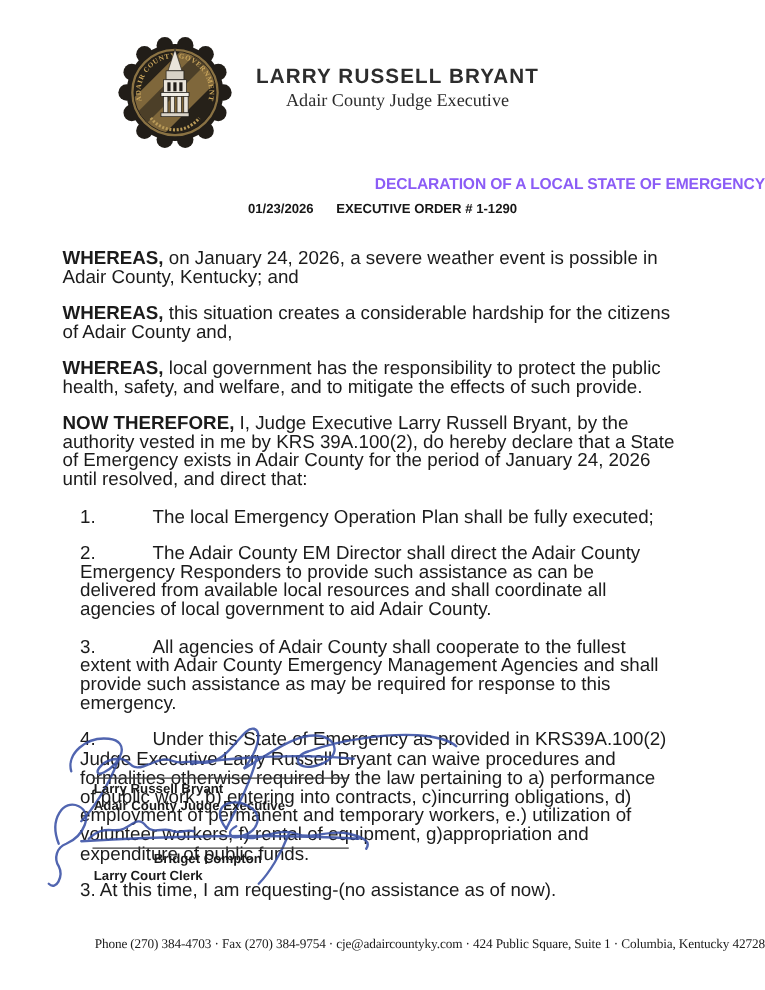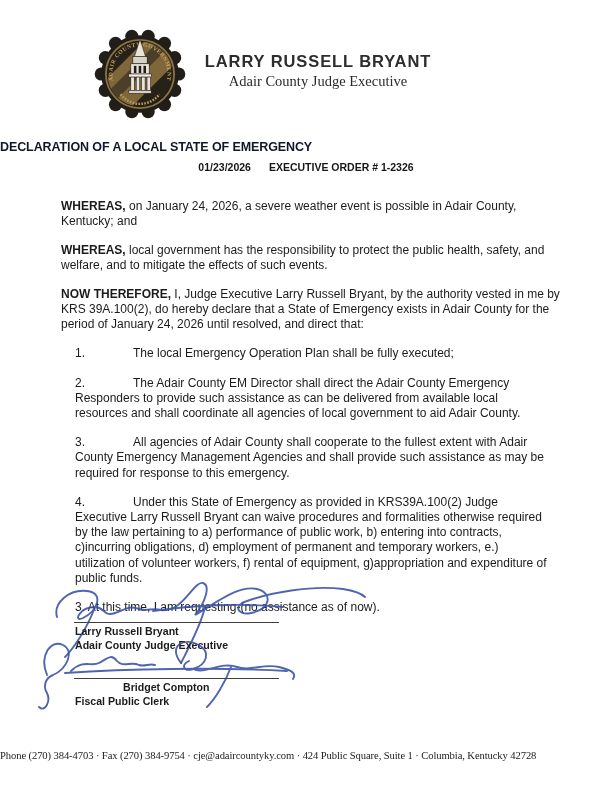--- a/index.html
+++ b/index.html
@@ -17,33 +17,33 @@
     font-size:16.5px; font-weight:700; letter-spacing:0.9px; color:#2d2d2d;
     white-space:nowrap;
   }
   .exec-role {
     font-family:"Liberation Serif", serif; font-size:14.5px; color:#2a2a2a;
     margin-top:2px; white-space:nowrap;
   }
 
   
   .doc-title {
-    position:absolute; top:140px; left:0; width:100%; text-align:left;
-    font-size:12.5px; font-weight:700; letter-spacing:-0.1px; color:#0f172a;
+    position:absolute; top:140px; left:0; width:100%; text-align:right;
+    font-size:12.5px; font-weight:700; letter-spacing:-0.1px; color:#8b5cf6;
   }
   .doc-meta {
     position:absolute; top:161px; left:0; width:100%;
     display:flex; justify-content:center; gap:18px;
     font-size:10.5px; font-weight:700; color:#161616;
   }
 
   
   .body-text {
-    position:absolute; left:61px; top:199px; width:501px;
-    font-size:12px; line-height:15.2px; color:#1b1b1b;
+    position:absolute; left:50px; top:199px; width:501px;
+    font-size:15px; line-height:15.2px; color:#1b1b1b;
   }
   .para { margin-bottom:13.5px; }
   .para b { font-weight:700; }
   .directives { margin-top:12px; }
   .directive { margin:14px; }
   .dnum { display:inline-block; width:58px; }
 
   
   .signatures { position:absolute; left:57px; top:585px; width:400px; height:140px; }
   .sig-rule { position:absolute; left:17px; width:205px; border-top:1px solid #3f3f3f; }
@@ -52,21 +52,21 @@
   .sig-name { position:absolute; left:18px; font-size:10.6px; font-weight:700; color:#1b1b1b; white-space:nowrap; }
   .sig-role { position:absolute; left:18px; font-size:10.6px; font-weight:700; color:#1b1b1b; white-space:nowrap; }
   .name-1 { top:40px; } .role-1 { top:54px; }
   .name-2 { top:96px;padding-left:48px; } .role-2 { top:110px; }
   .sig-svg { position:absolute; pointer-events:none; }
   .sig-1 { left:-14px; top:-8px; }
   .sig-2 { left:-22px; top:50px; }
 
   
   .footer {
-    position:absolute; left:0; top:750px; width:100%; text-align:left;
+    position:absolute; left:0; top:750px; width:100%; text-align:right;
     font-family:"Liberation Serif", serif; font-size:10.6px; letter-spacing:-0.1px;
     color:#1a1a1a; white-space:nowrap;
   }
 </style>
 </head>
 <body>
 
 <div class="page">
 
   <div class="seal-wrap">
@@ -124,26 +124,27 @@
   </div>
 
   <div class="header-names">
     <div class="exec-name">LARRY RUSSELL BRYANT</div>
     <div class="exec-role">Adair County Judge Executive</div>
   </div>
 
   <div class="doc-title">DECLARATION OF A LOCAL STATE OF EMERGENCY</div>
   <div class="doc-meta">
     <span>01/23/2026</span>
-    <span>EXECUTIVE ORDER # 1-2326</span>
+    <span>EXECUTIVE ORDER # 1-1290</span>
   </div>
 
   <div class="body-text">
     <p class="para"><b>WHEREAS,</b><span> on January 24, 2026, a severe weather event is possible in Adair County, Kentucky; and</span></p>
-    <p class="para"><b>WHEREAS,</b><span> local government has the responsibility to protect the public health, safety, and welfare, and to mitigate the effects of such events.</span></p>
+    <p class="para"><b>WHEREAS,</b><span> this situation creates a considerable hardship for the citizens of Adair County and,</span></p>
+    <p class="para"><b>WHEREAS,</b><span> local government has the responsibility to protect the public health, safety, and welfare, and to mitigate the effects of such provide.</span></p>
     <p class="para"><b>NOW THEREFORE,</b><span> I, Judge Executive Larry Russell Bryant, by the authority vested in me by KRS 39A.100(2), do hereby declare that a State of Emergency exists in Adair County for the period of January 24, 2026 until resolved, and direct that:</span></p>
 
     <div class="directives">
       <div class="directive"><span class="dnum">1.</span><span>The local Emergency Operation Plan shall be fully executed;</span></div>
       <div class="directive"><span class="dnum">2.</span><span>The Adair County EM Director shall direct the Adair County Emergency Responders to provide such assistance as can be delivered from available local resources and shall coordinate all agencies of local government to aid Adair County.</span></div>
       <div class="directive"><span class="dnum">3.</span><span>All agencies of Adair County shall cooperate to the fullest extent with Adair County Emergency Management Agencies and shall provide such assistance as may be required for response to this emergency.</span></div>
       <div class="directive"><span class="dnum">4.</span><span>Under this State of Emergency as provided in KRS39A.100(2) Judge Executive Larry Russell Bryant can waive procedures and formalities otherwise required by the law pertaining to a) performance of public work, b) entering into contracts, c)incurring obligations, d) employment of permanent and temporary workers, e.) utilization of volunteer workers, f) rental of equipment, g)appropriation and expenditure of public funds.</span></div>
       <div class="directive"><span>3. At this time, I am requesting-(no assistance as of now).</span></div>
     </div>
   </div>
@@ -166,18 +167,18 @@
         <path d="M12,40 C4,20 16,4 28,10 C40,16 32,34 18,40 C10,43 8,52 12,58 C16,66 10,78 4,72"></path>
         <path d="M36,36 C48,24 56,32 64,28 C72,24 76,18 82,26 C88,33 96,26 104,30 C110,32 114,28 120,30"></path>
         <path d="M146,28 C132,10 150,2 164,10 C176,17 172,30 158,34 C148,37 146,30 154,26"></path>
         <path d="M158,34 C170,40 186,26 202,32 C216,37 228,28 244,32 C256,35 262,38 258,44"></path>
         <path d="M196,32 C190,48 180,64 172,72"></path>
         <path d="M30,38 C90,34 180,32 252,36"></path>
       </g>
     </svg>
     <div class="sig-rule rule-2"></div>
     <div class="sig-name name-2">Bridget Compton</div>
-    <div class="sig-role role-2">Fiscal Public Clerk</div>
+    <div class="sig-role role-2">Larry Court Clerk</div>
   </div>
 
   <div class="footer">Phone (270) 384-4703 · Fax (270) 384-9754 · cje@adaircountyky.com · 424 Public Square, Suite 1 · Columbia, Kentucky 42728</div>
 
 </div>
 
 </body></html>

